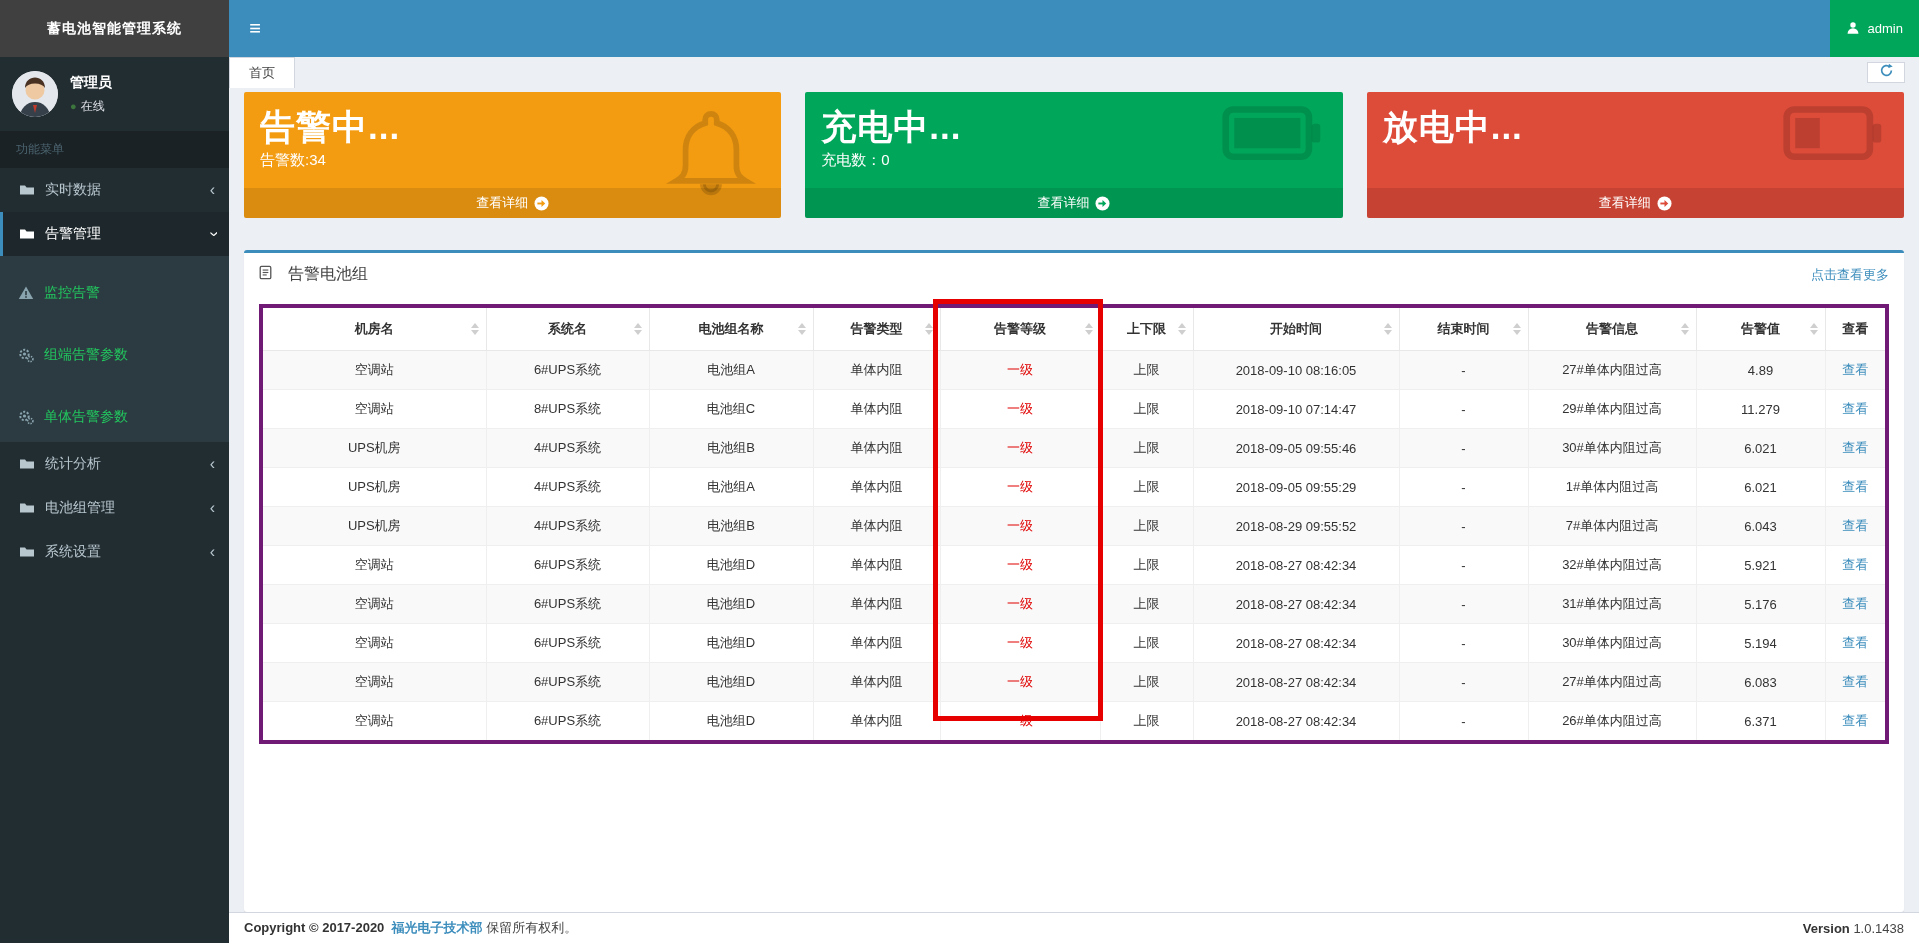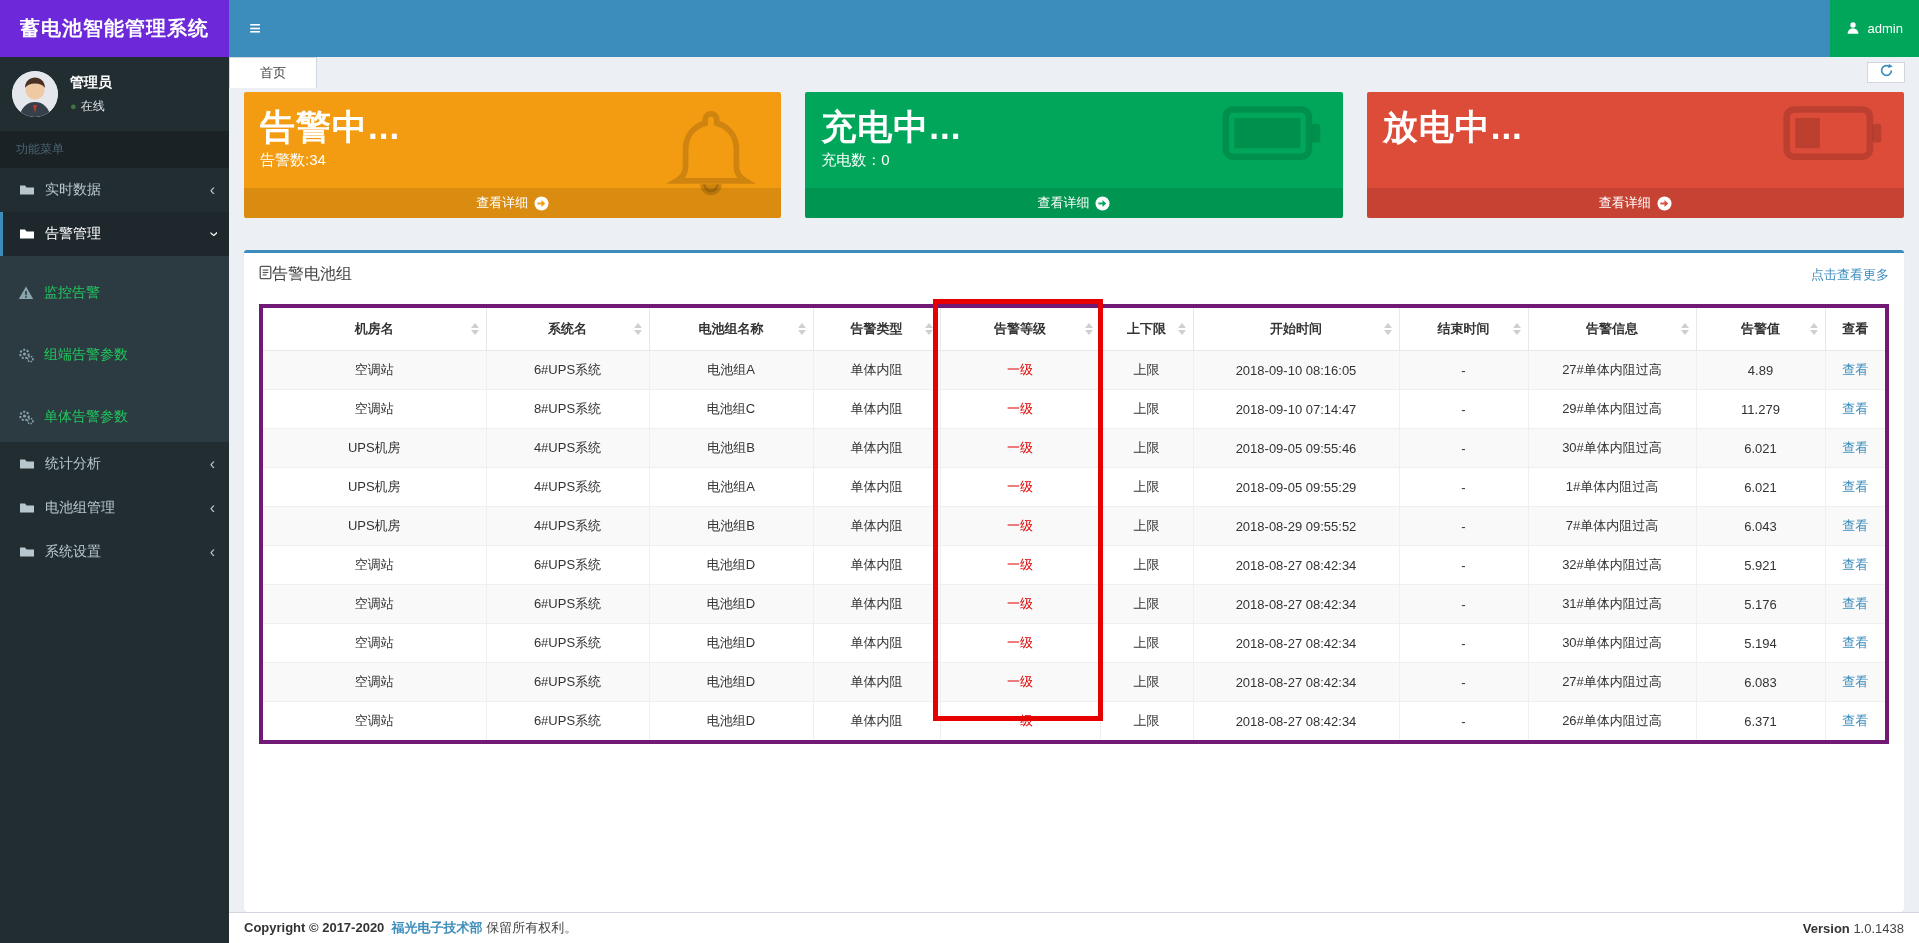--- a/index.html
+++ b/index.html
@@ -1,21 +1,21 @@
 <!DOCTYPE html>
 <html><head>
 <meta charset="utf-8">
 <style>
   * { margin:0; padding:0; box-sizing:border-box; }
   html,body { width:1919px; height:943px; overflow:hidden;
     font-family:"Liberation Sans","DejaVu Sans",sans-serif; background:#ecf0f5; }
 
   
   .header { display:flex; height:57px; }
-  .logo { width:229px; background:#6d28d9; color:#fff; font-size:20px; font-weight:700;
+  .logo { width:229px; background:#404040; color:#fff; font-size:14px; font-weight:700;
     display:flex; align-items:center; justify-content:center; letter-spacing:1px; }
   .navbar { flex:1; background:#3c8dbc; display:flex; align-items:stretch; }
   .hamburger { width:52px; color:#fff; font-size:20px; display:flex; align-items:center;
     justify-content:center; cursor:pointer; }
   .nav-spacer { flex:1; }
   .nav-user { background:#00a65a; color:#fff; font-size:13px; display:flex; align-items:center;
     gap:6px; padding:0 16px; cursor:pointer; }
 
   
   .shell { display:flex; height:886px; }
@@ -32,21 +32,21 @@
   .menu-item.active { background:#1e282c; color:#fff; border-left-color:#3c8dbc; }
   .chev { font-size:16px; color:inherit; line-height:10px; }
   .chev.down { display:inline-block; transform:rotate(-90deg); }
   .submenu { background:#2c3b41; }
   .submenu .menu-item { color:#22c55e; padding:28px 14px 16px 18px; border-left:none; }
   .mi-icon { width:16px; height:16px; flex:none; display:inline-flex; }
 
   
   .main { flex:1; display:flex; flex-direction:column; }
   .tabbar { height:38px; display:flex; align-items:stretch; }
-  .tab { width:88px; background:#fff; border:1px solid #d2d6de; border-bottom:none; color:#444;
+  .tab { width:66px; background:#fff; border:1px solid #d2d6de; border-bottom:none; color:#444;
     font-size:13px; display:flex; align-items:center; justify-content:center; cursor:pointer; }
   .tab-grow { flex:1; }
   .refresh-btn { width:38px; margin:5px 14px 5px 0; background:#fff; border:1px solid #d2d6de;
     display:flex; align-items:center; justify-content:center; cursor:pointer; }
 
   
   .cards { display:flex; gap:24px; padding:4px 15px 14px; margin-bottom:18px; }
   .card { flex:1; position:relative; color:#fff; height:126px; border-radius:2px; overflow:hidden; }
   .card.orange { background:#f39c12; } .card.green { background:#00a65a; } .card.red { background:#dd4b39; }
   .card-body { padding:12px 16px; height:96px; }
@@ -54,21 +54,21 @@
   .card-sub { font-size:15px; margin-top:0; }
   .card-icon { position:absolute; right:18px; top:8px; width:104px; height:84px; }
   .card-footer { position:absolute; left:0; right:0; bottom:0; height:30px; background:rgba(0,0,0,0.1);
     color:#fff; font-size:13px; display:flex; align-items:center; justify-content:center; gap:6px; cursor:pointer; }
   .arrow-circle { width:15px; height:15px; }
 
   
   .panel { margin:0 15px; background:#fff; border-top:3px solid #3c8dbc; border-radius:3px;
     box-shadow:0 1px 1px rgba(0,0,0,0.1); }
   .panel-header { display:flex; align-items:center; padding:11px 15px; }
-  .panel-title { font-size:16px; color:#444; display:flex; align-items:center; gap:0; }
+  .panel-title { font-size:16px; color:#444; display:flex; align-items:center; gap:16px; }
   .panel-more { margin-left:auto; color:#3c8dbc; font-size:13px; text-decoration:none; cursor:pointer; }
   .panel-body { padding:8px 15px 168px; }
 
   .table-wrap { position:relative; }
   table { width:1630px; border-collapse:collapse; table-layout:fixed; font-size:13px; color:#333;
     border:4px solid #701a75; }
   th { font-weight:700; padding:12px 8px; border:1px solid #e8e8e8; position:relative; background:#fff;
     cursor:pointer; }
   td { padding:10px 8px; border:1px solid #efefef; text-align:center; height:37px; }
   tbody tr:nth-child(odd) { background:#f9f9f9; }

